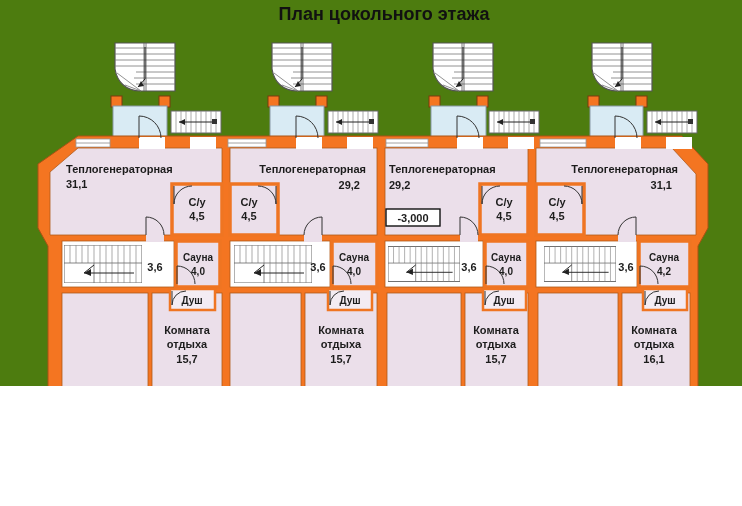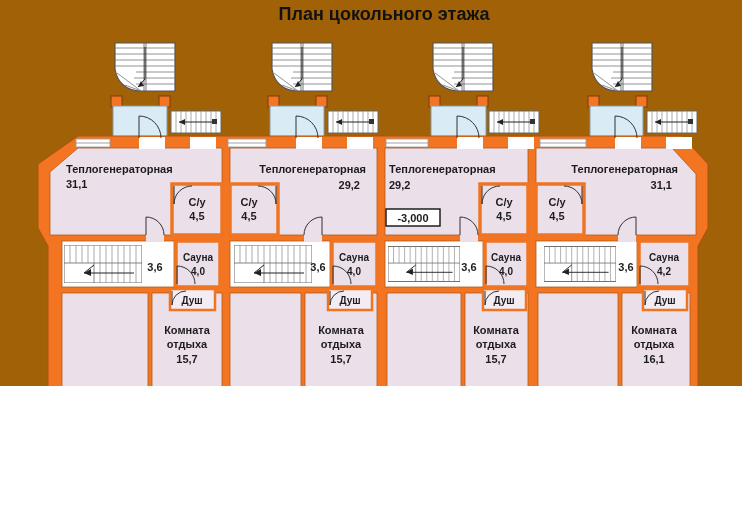--- a/index.html
+++ b/index.html
@@ -1,16 +1,16 @@
 <!DOCTYPE html>
 <html><head>
 <meta charset="utf-8">
 <style>
   html,body{margin:0;padding:0;background:#ffffff;}
-  .page{width:742px;height:386px;position:relative;background:#a16207;overflow:hidden;}
+  .page{width:742px;height:386px;position:relative;background:#4d7c0f;overflow:hidden;}
   svg text{font-family:"Liberation Sans","DejaVu Sans",sans-serif;font-weight:bold;fill:#1c1c1c;}
   .t11{font-size:11px;}
   .t10{font-size:10px;}
   .ttl{font-size:18px;fill:#111;}
   .wm-big{font-size:76px;letter-spacing:6px;fill:none;stroke:#aab4be;stroke-width:1.6;opacity:.45;}
   .wm-sm{font-size:22px;letter-spacing:5px;fill:none;stroke:#9aa4ad;stroke-width:1.2;opacity:.8;}
   .room{fill:#ebdfea;stroke:#b05a1a;stroke-width:.8;}
   .whall{fill:#ffffff;stroke:#b05a1a;stroke-width:.8;}
   .cell{fill:#ebdfea;stroke:#ef7522;stroke-width:3.5;}
   .cell2{fill:#f3ecf3;stroke:#ef7522;stroke-width:2.5;}

